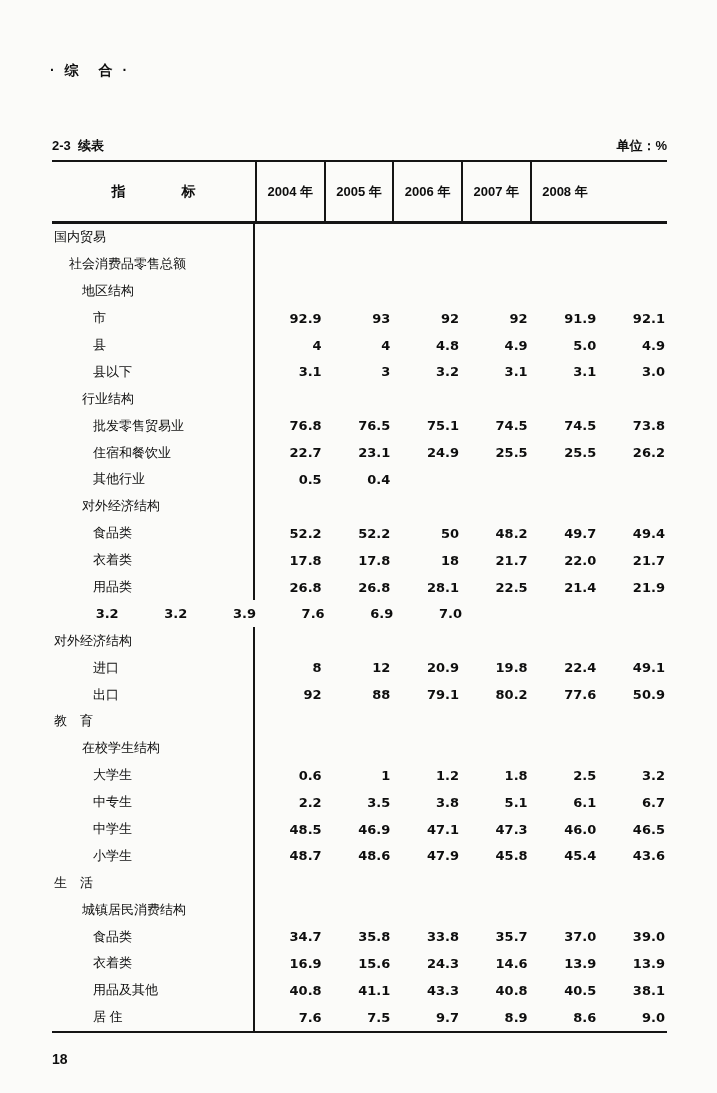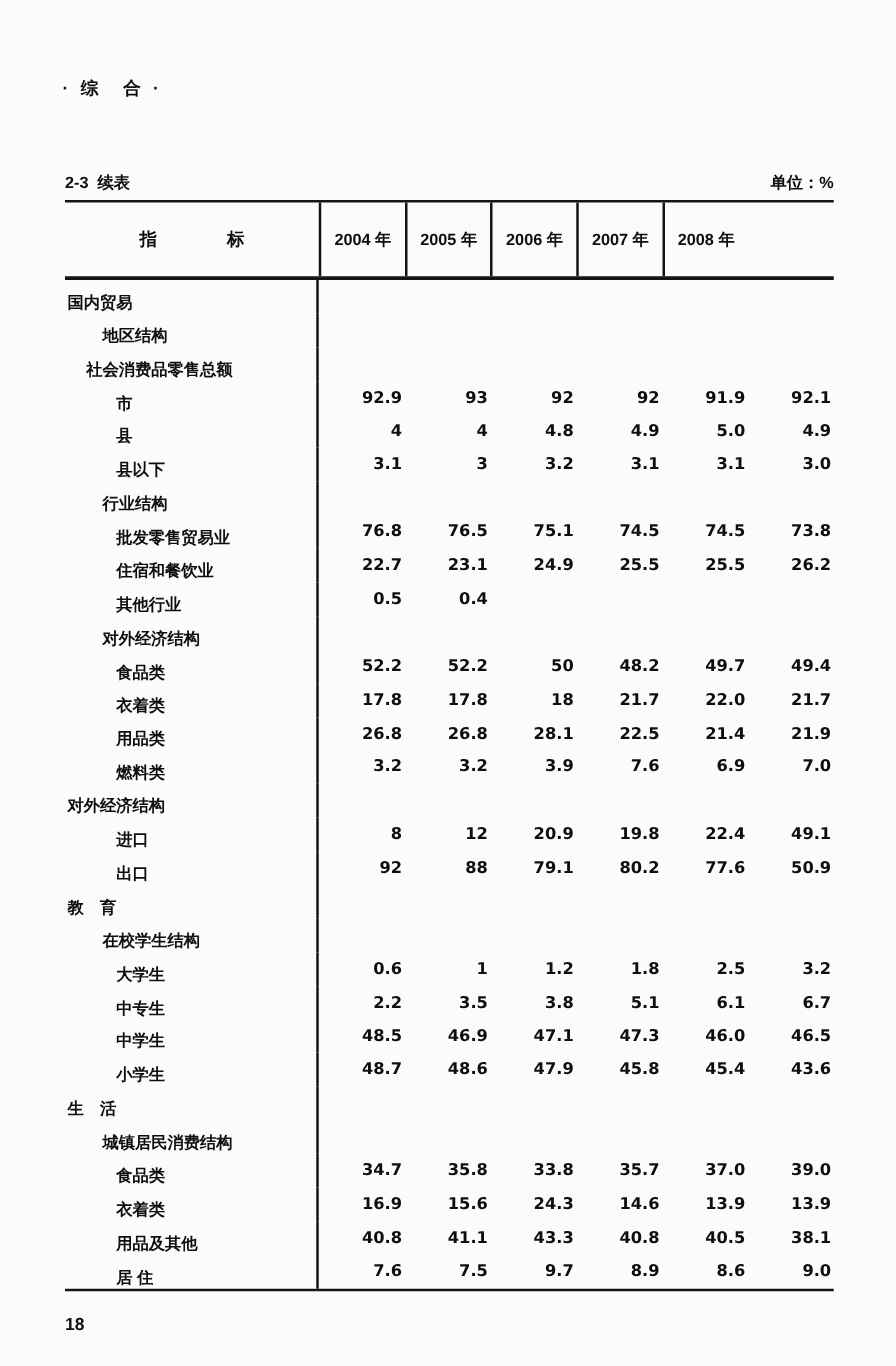--- a/index.html
+++ b/index.html
@@ -33,22 +33,22 @@
   .ycell{
     width:68.67px;flex:none;box-sizing:border-box;
     border-left:2px solid #151515;
     display:flex;align-items:center;justify-content:center;
     font-size:13px;font-weight:700;white-space:pre;
   }
   .tbody{padding:0;}
   .trow{display:flex;height:26.9px;align-items:center;}
   .trow .label-col{
     border-right:2px solid #151515;height:100%;
-    display:flex;align-items:flex-end;
-    font-size:13px;font-weight:700;white-space:pre;
+    display:flex;align-items:center;
+    font-size:13px;font-weight:400;white-space:pre;
   }
   .ind0{padding-left:2px;}
   .ind1{padding-left:17px;}
   .ind2{padding-left:30px;}
   .ind3{padding-left:41px;}
   .num{
     width:68.67px;flex:none;box-sizing:border-box;
     text-align:right;padding-right:2px;
     font-size:13px;font-weight:700;
     font-family:"DejaVu Sans","Liberation Sans",sans-serif;
@@ -81,30 +81,30 @@
       <div class="trow">
         <div class="label-col"><span class="ind0" style="white-space: pre;">国内贸易</span></div>
         <div class="num"></div>
         <div class="num"></div>
         <div class="num"></div>
         <div class="num"></div>
         <div class="num"></div>
         <div class="num"></div>
       </div>
       <div class="trow">
+        <div class="label-col"><span class="ind1" style="white-space: pre;">社会消费品零售总额</span></div>
+        <div class="num"></div>
+        <div class="num"></div>
+        <div class="num"></div>
+        <div class="num"></div>
+        <div class="num"></div>
+        <div class="num"></div>
+      </div>
+      <div class="trow">
         <div class="label-col"><span class="ind2" style="white-space: pre;">地区结构</span></div>
-        <div class="num"></div>
-        <div class="num"></div>
-        <div class="num"></div>
-        <div class="num"></div>
-        <div class="num"></div>
-        <div class="num"></div>
-      </div>
-      <div class="trow">
-        <div class="label-col"><span class="ind1" style="white-space: pre;">社会消费品零售总额</span></div>
         <div class="num"></div>
         <div class="num"></div>
         <div class="num"></div>
         <div class="num"></div>
         <div class="num"></div>
         <div class="num"></div>
       </div>
       <div class="trow">
         <div class="label-col"><span class="ind3" style="white-space: pre;">市</span></div>
         <div class="num">92.9</div>
@@ -198,21 +198,20 @@
       <div class="trow">
         <div class="label-col"><span class="ind3" style="white-space: pre;">用品类</span></div>
         <div class="num">26.8</div>
         <div class="num">26.8</div>
         <div class="num">28.1</div>
         <div class="num">22.5</div>
         <div class="num">21.4</div>
         <div class="num">21.9</div>
       </div>
       <div class="trow">
-        <div class="label-col"><span class="ind3" style="white-space: pre;">燃料类</span></div>
         <div class="num">3.2</div>
         <div class="num">3.2</div>
         <div class="num">3.9</div>
         <div class="num">7.6</div>
         <div class="num">6.9</div>
         <div class="num">7.0</div>
       </div>
       <div class="trow">
         <div class="label-col"><span class="ind0" style="white-space: pre;">对外经济结构</span></div>
         <div class="num"></div>

